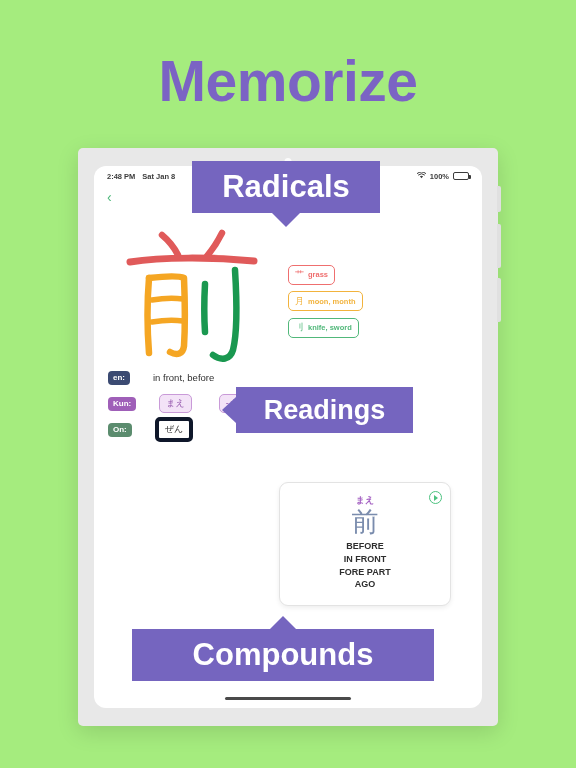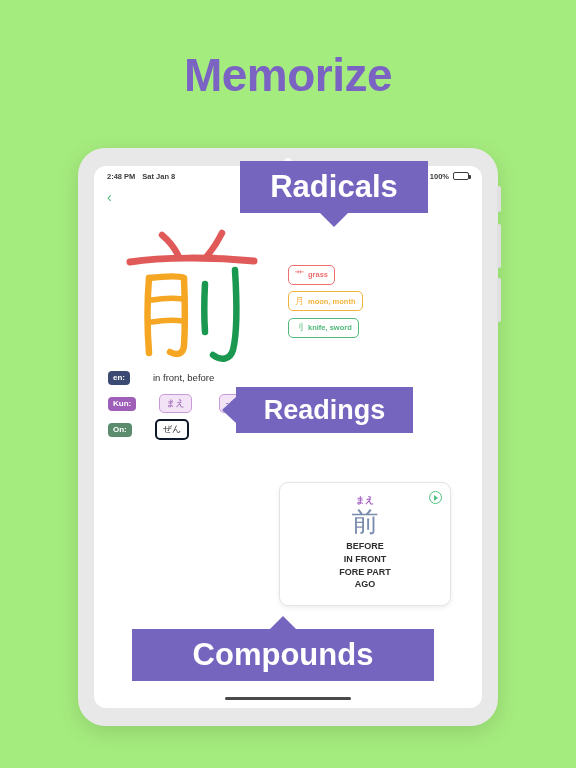--- a/index.html
+++ b/index.html
@@ -7,30 +7,30 @@
     width: 576px; height: 768px;
     font-family: "Liberation Sans", sans-serif;
     overflow: hidden;
   }
   body { background: #a5ec7e; position: relative; }
 
   
   .headline {
     position: absolute; top: 48px; left: 0; width: 576px;
     text-align: center;
-    font-size: 46px; font-weight: bold;
+    font-size: 57px; font-weight: bold;
     color: #7b63c4; letter-spacing: -0.5px;
   }
 
   
   .tablet {
     position: absolute; left: 78px; top: 148px;
     width: 420px; height: 578px;
     background: #e8e8e8;
-    border-radius: 27px;
+    border-radius: 5px;
     box-shadow: 0 6px 22px rgba(0,0,0,0.13);
   }
   .side-btn {
     position: absolute; left: 419px; width: 4px;
     background: #e0e0e0; border-radius: 0 2px 2px 0;
   }
   .side-btn.b1 { top: 38px;  height: 26px; }
   .side-btn.b2 { top: 76px;  height: 44px; }
   .side-btn.b3 { top: 130px; height: 44px; }
   .camera {
@@ -104,21 +104,21 @@
   }
   .lbl-en  { background: #3b4a72; }
   .lbl-kun { background: #9f5fb8; }
   .lbl-on  { background: #5b8c6e; }
   .en-text { font-size: 9.5px; color: #2e2e2e; }
   .chip {
     display: inline-block; border-radius: 5px;
     padding: 2px 6px; font-size: 9px; margin-right: 4px;
   }
   .chip-kun { background: #f3e3f7; border: 1px solid #c99ad8; color: #8e4fa8; }
-  .chip-on  { background: #ffffff; border: 2px solid #0f172a; color: #2e2e2e; }
+  .chip-on  { background: #ffffff; border: 4px solid #0f172a; color: #2e2e2e; }
 
   
   .compound-card {
     position: absolute; left: 185px; top: 316px;
     width: 172px; height: 124px;
     background: #ffffff;
     border: 1px solid #e3e3e3; border-radius: 9px;
     box-shadow: 0 2px 5px rgba(0,0,0,0.07);
   }
   .play-btn {
@@ -158,21 +158,20 @@
   
   .callout {
     position: absolute;
     background: #7565bf;
     color: #ffffff; font-weight: bold;
     display: flex; align-items: center; justify-content: center;
   }
   .callout-radicals {
     left: 192px; top: 161px; width: 188px; height: 52px;
     font-size: 31px;
-    margin-left: 48px;
   }
   .callout-radicals::after {
     content: ""; position: absolute; bottom: -14px; left: 50%;
     transform: translateX(-50%);
     border-left: 14px solid transparent;
     border-right: 14px solid transparent;
     border-top: 14px solid #7565bf;
   }
   .callout-readings {
     left: 236px; top: 387px; width: 177px; height: 46px;

